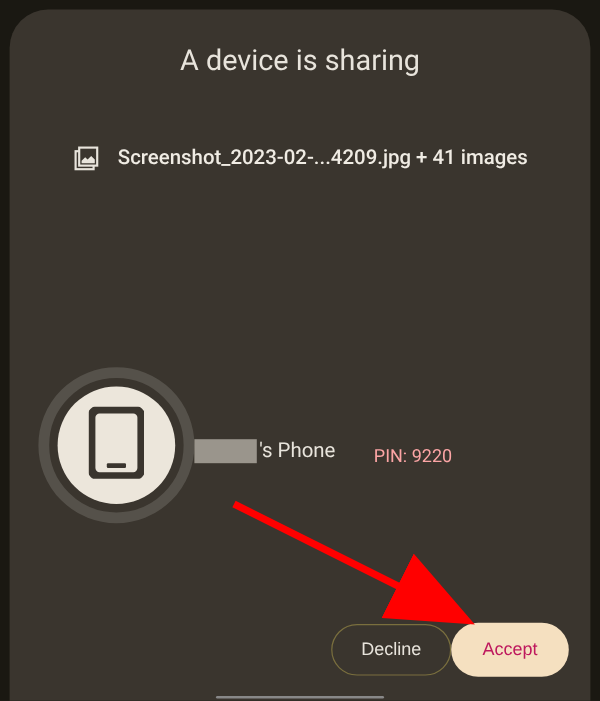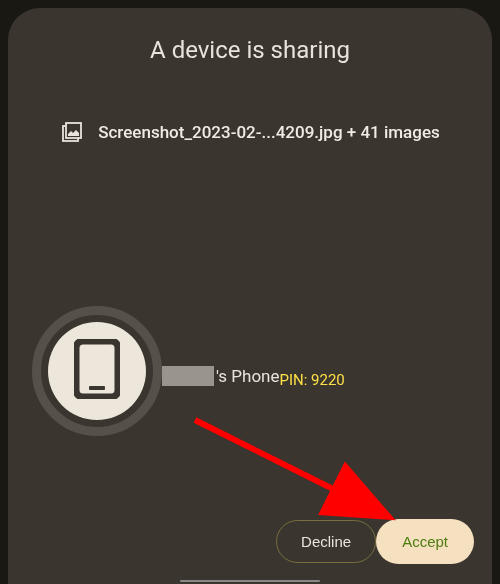--- a/index.html
+++ b/index.html
@@ -85,22 +85,23 @@
     .redacted {
       width: 52px;
       height: 20px;
       background: #9a958c;
     }
     .device-name {
       color: #e8e4dc;
       font-size: 17px;
     }
     .pin {
-      color: #fde047;
+      color: #fca5a5;
       font-size: 15px;
+      margin-left: 32px;
     }
     .button-row {
       position: absolute;
       bottom: 20px;
       left: 6px;
       right: 18px;
       display: flex;
       justify-content: flex-end;
       align-items: center;
     }
@@ -109,21 +110,21 @@
       border: 1.5px solid #7a6f3e;
       color: #e8e4dc;
       padding: 12px 24px;
       border-radius: 24px;
       font-size: 15px;
       cursor: pointer;
     }
     .btn-accept {
       background: #f5e0c0;
       border: none;
-      color: #4d7c0f;
+      color: #be185d;
       padding: 14px 26px;
       border-radius: 24px;
       font-size: 15px;
       font-weight: 500;
       cursor: pointer;
     }
     .arrow {
       position: absolute;
       pointer-events: none;
     }

